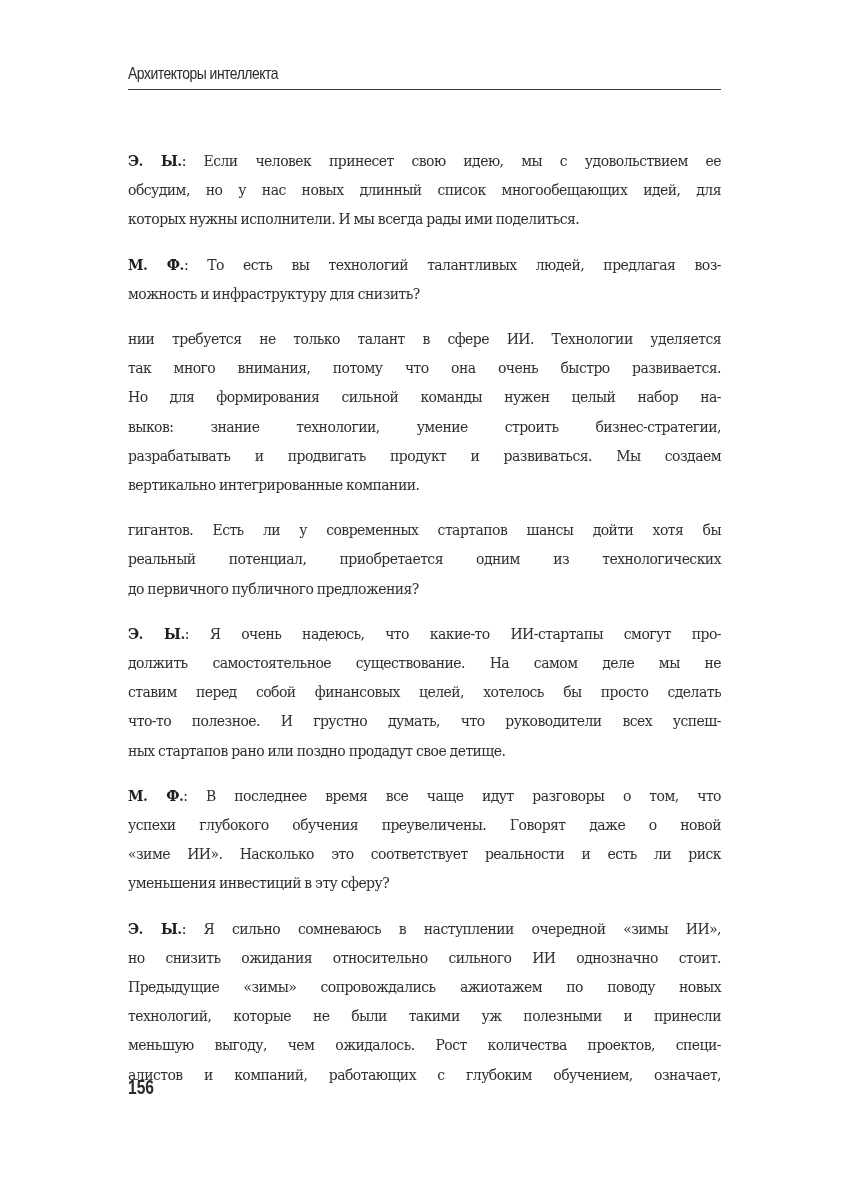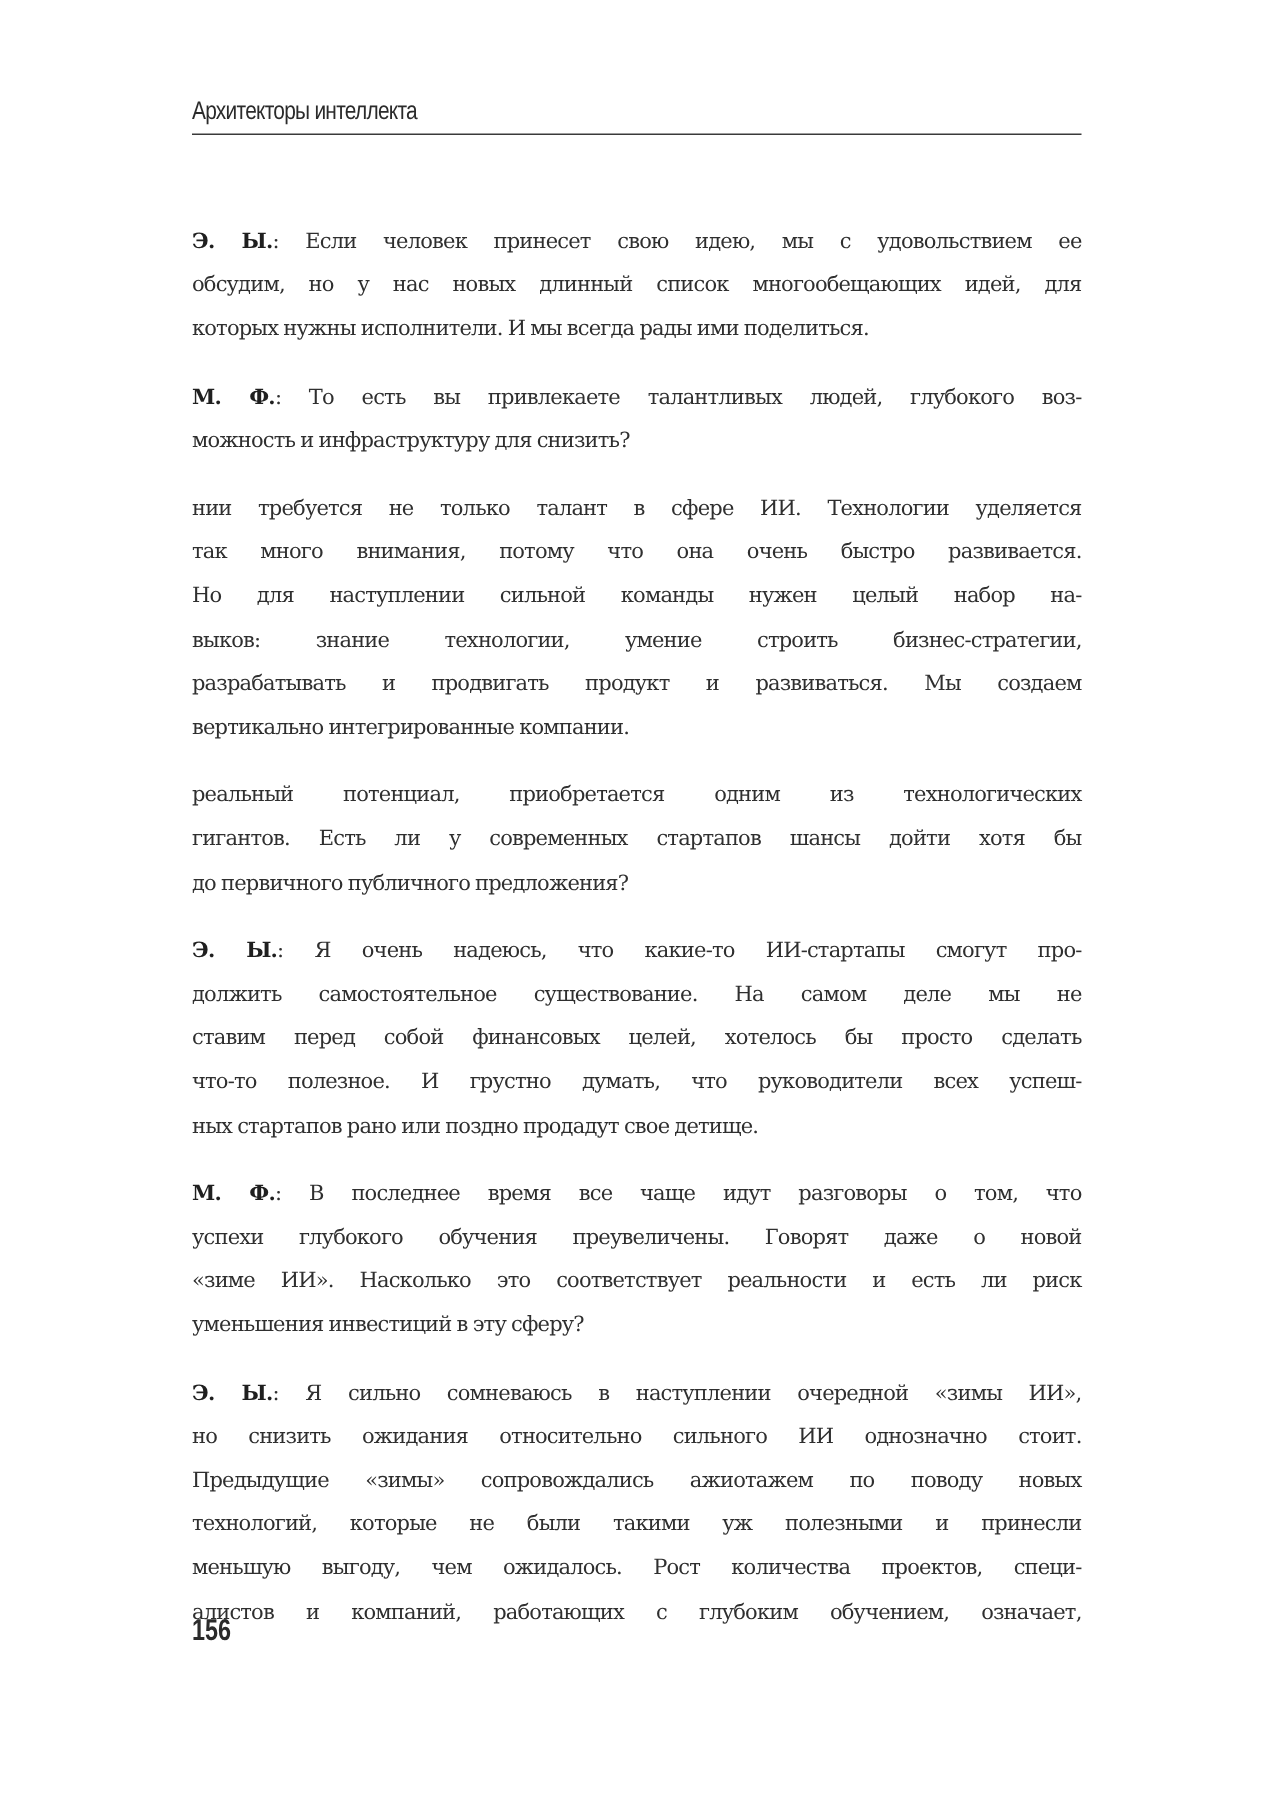--- a/index.html
+++ b/index.html
@@ -85,36 +85,36 @@
 
 <div class="content">
 
   <p>
     <span class="line"><span class="speaker">Э. Ы.</span><span>: Если человек принесет свою идею, мы с удовольствием ее</span></span>
     <span class="line">обсудим, но у нас новых длинный список многообещающих идей, для</span>
     <span class="line last">которых нужны исполнители. И мы всегда рады ими поделиться.</span>
   </p>
 
   <p>
-    <span class="line"><span class="speaker">М. Ф.</span><span>: То есть вы привлекаете талантливых людей, глубокого воз-</span></span>
+    <span class="line"><span class="speaker">М. Ф.</span><span>: То есть вы технологий талантливых людей, предлагая воз-</span></span>
     <span class="line last">можность и инфраструктуру для снизить?</span>
   </p>
 
   <p>
     <span class="line">нии требуется не только талант в сфере ИИ. Технологии уделяется</span>
     <span class="line">так много внимания, потому что она очень быстро развивается.</span>
-    <span class="line">Но для наступлении сильной команды нужен целый набор на-</span>
+    <span class="line">Но для формирования сильной команды нужен целый набор на-</span>
     <span class="line">выков: знание технологии, умение строить бизнес-стратегии,</span>
     <span class="line">разрабатывать и продвигать продукт и развиваться. Мы создаем</span>
     <span class="line last">вертикально интегрированные компании.</span>
   </p>
 
   <p>
+    <span class="line">гигантов. Есть ли у современных стартапов шансы дойти хотя бы</span>
     <span class="line">реальный потенциал, приобретается одним из технологических</span>
-    <span class="line">гигантов. Есть ли у современных стартапов шансы дойти хотя бы</span>
     <span class="line last">до первичного публичного предложения?</span>
   </p>
 
   <p>
     <span class="line"><span class="speaker">Э. Ы.</span><span>: Я очень надеюсь, что какие-то ИИ-стартапы смогут про-</span></span>
     <span class="line">должить самостоятельное существование. На самом деле мы не</span>
     <span class="line">ставим перед собой финансовых целей, хотелось бы просто сделать</span>
     <span class="line">что-то полезное. И грустно думать, что руководители всех успеш-</span>
     <span class="line last">ных стартапов рано или поздно продадут свое детище.</span>
   </p>

